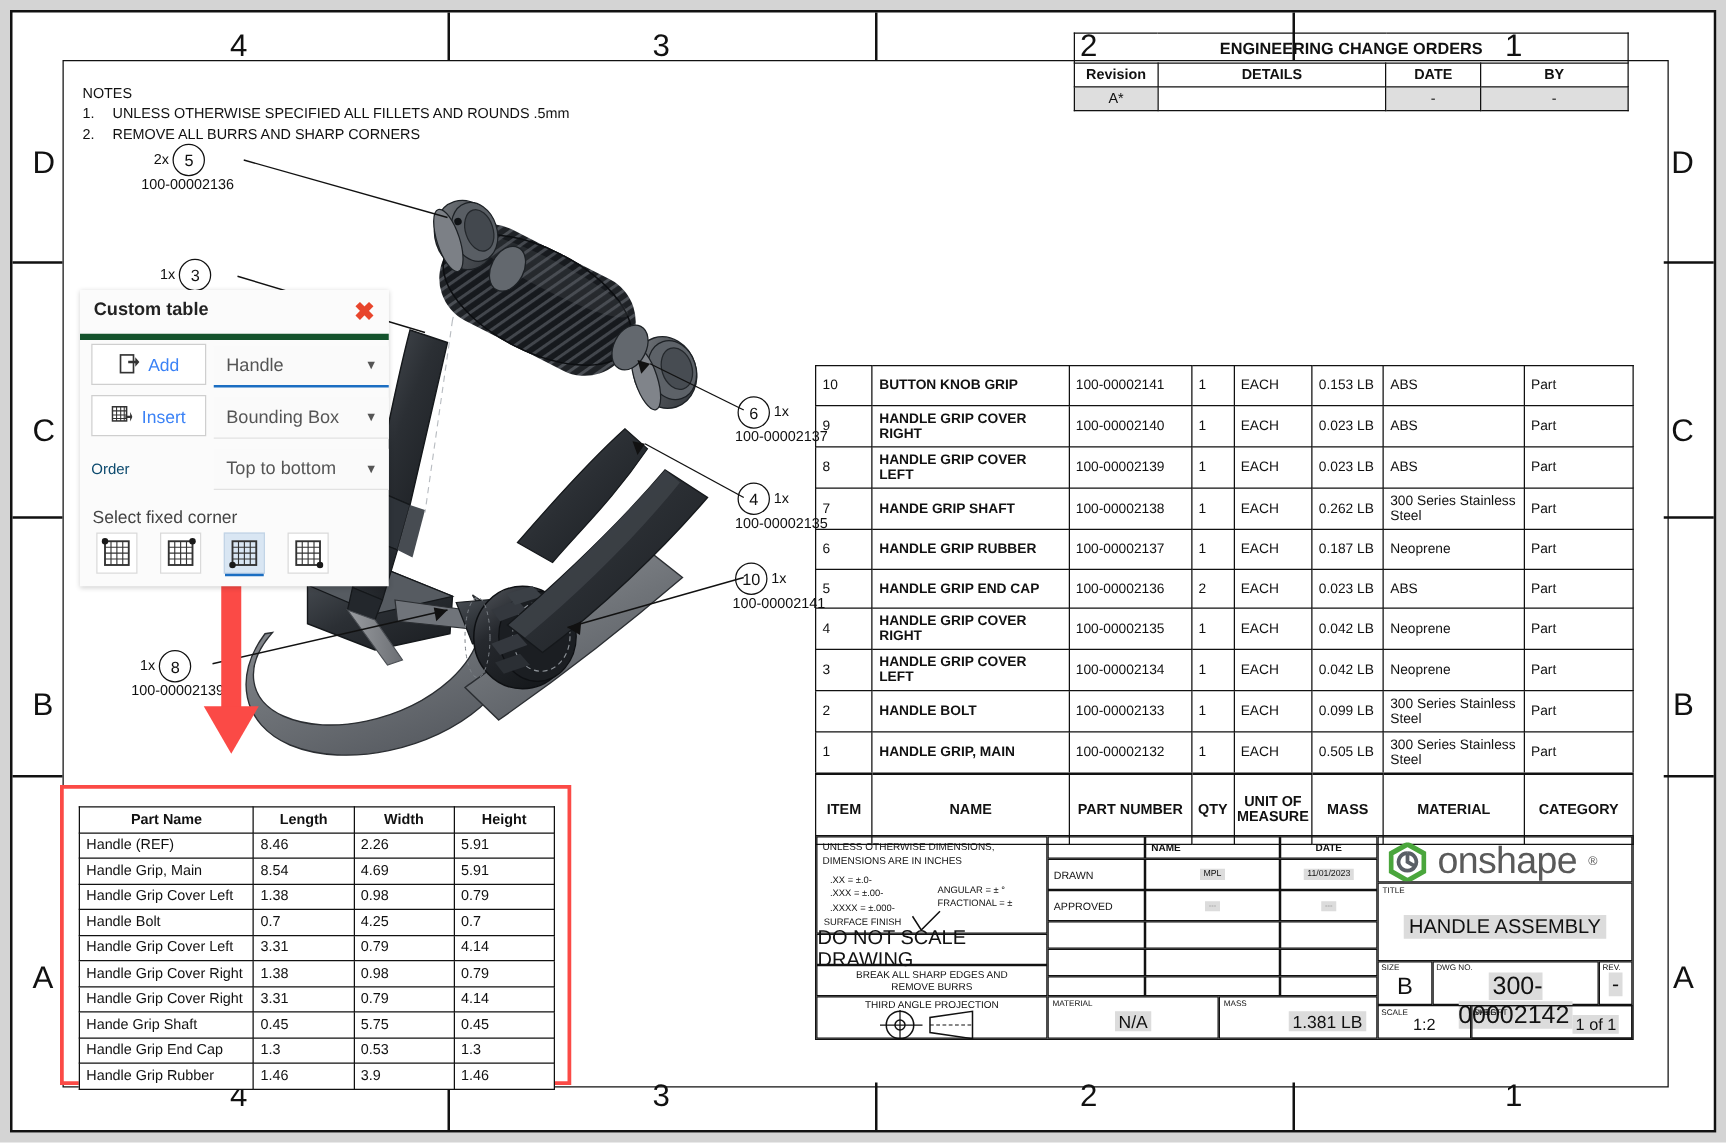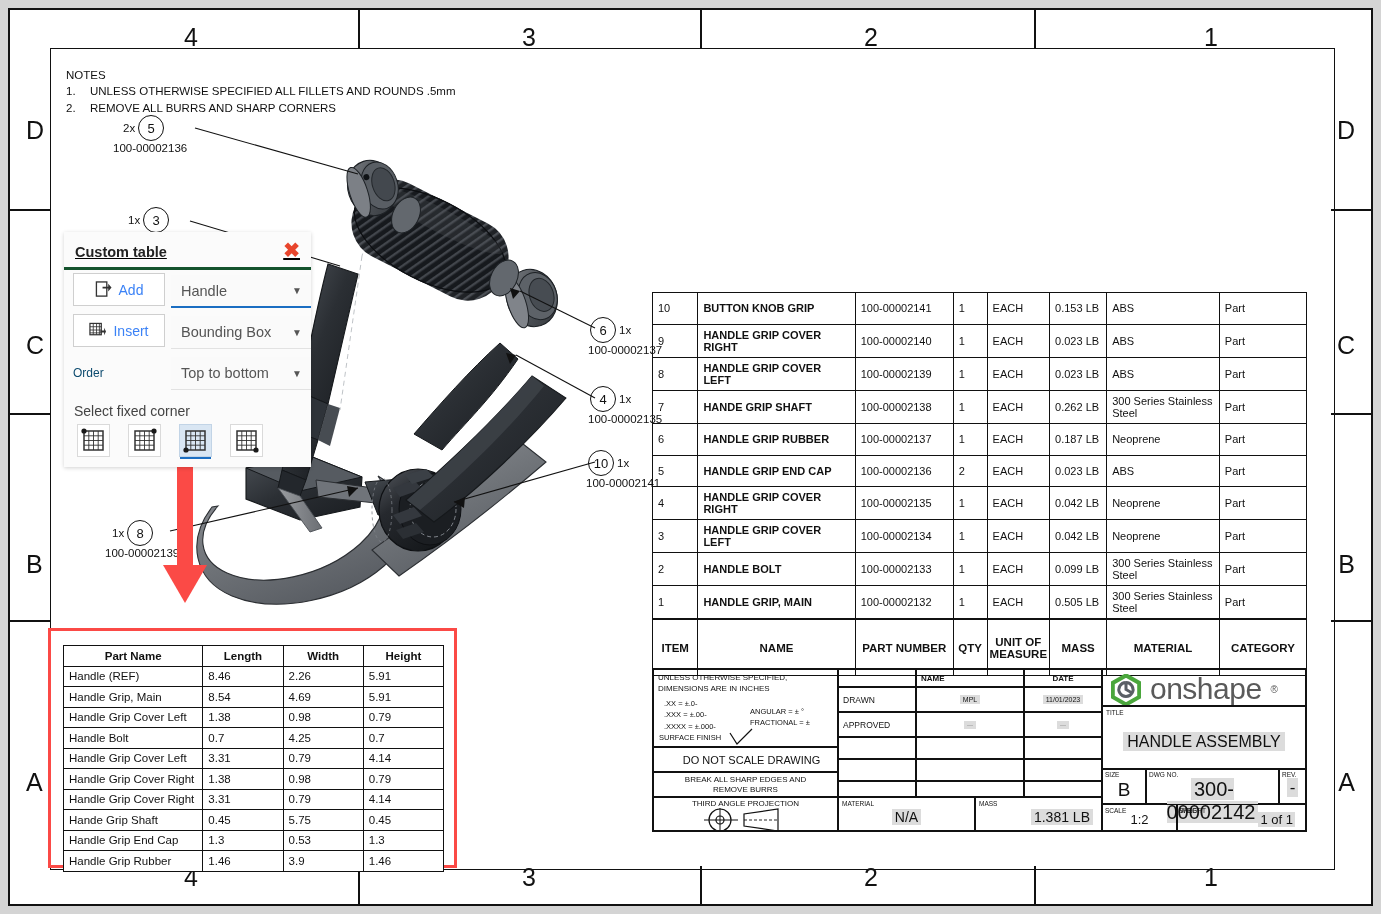--- a/index.html
+++ b/index.html
@@ -119,24 +119,23 @@
   
   #dialog {
     position:absolute; left:54px; top:222px;
     width:247px;
     background:#fbfbfb;
     font-family:"Liberation Sans", sans-serif;
     box-shadow:0 1px 4px rgba(0,0,0,.18);
     z-index:30;
   }
   #dlg-head {
-    display:flex; align-items:flex-end; justify-content:space-between;
-    padding:8px 11px 7px 11px; border-bottom:3px solid #14532d;
+    display:flex; align-items:flex-start; justify-content:space-between;
+    padding:8px 11px 7px 11px; border-bottom:5px solid #14532d;
     background:#fbfbfb;
-    text-decoration:underline;
   }
   #dlg-title { font-size:14.5px; font-weight:bold; color:#222; }
   #dlg-close { font-size:20px; color:#e8452c; font-weight:bold; cursor:pointer; line-height:1; }
   .dlg-row { display:flex; align-items:stretch; }
   .dlg-btn {
     width:92px; height:33px; margin:3px 0 3px 9px;
     border:1px solid #cfcfcf; background:#fff;
     display:flex; align-items:center; justify-content:center; gap:7px;
     font-size:14px; color:#3b82f6; cursor:pointer;
   }
@@ -390,20 +389,39 @@
   </div>
 
   <div class="balloon-grp" style="left:102px;top:510px;">
     <div class="bln-line">
       <span class="bln-pre">1x</span>
       <span class="bln-circle">8</span>
     </div>
     <div class="bln-pn" style="margin-left:-7px;">100-00002139</div>
   </div>
 
+  <table id="eco">
+    <tbody>
+        <tr>
+      <td class="eco-title" colspan="4">ENGINEERING CHANGE ORDERS</td>
+    </tr>
+    <tr>
+      <td class="eco-hdr" style="width:62px;">Revision</td>
+      <td class="eco-hdr" style="width:170px;">DETAILS</td>
+      <td class="eco-hdr" style="width:70px;">DATE</td>
+      <td class="eco-hdr" style="width:110px;">BY</td>
+    </tr>
+    <tr>
+      <td class="shade">A*</td>
+      <td></td>
+      <td class="shade">-</td>
+      <td class="shade">-</td>
+    </tr>
+  </tbody>
+    </table>
 
   <table id="bom">
     <tbody id="bom-body">
         <tr class="bom-row">
           <td class="c-item">10</td>
           <td class="c-name">BUTTON KNOB GRIP</td>
           <td class="c-pn">100-00002141</td>
           <td class="c-qty">1</td>
           <td class="c-uom">EACH</td>
           <td class="c-mass">0.153 LB</td>
@@ -512,40 +530,40 @@
       <td class="c-mat">MATERIAL</td>
       <td class="c-cat">CATEGORY</td>
     </tr>
   </tbody>
     </table>
 
   <div id="titleblock">
 
     <div class="tb-cell" style="left:0;top:0;width:185px;height:78px;">
       <div style="padding:3px 4px;line-height:1.35;">
-        <div>UNLESS OTHERWISE SPECIFIED,</div>
+        <div>UNLESS OTHERWISE DIMENSIONS,</div>
         <div>DIMENSIONS ARE IN INCHES</div>
       </div>
       <div style="position:absolute;left:10px;top:28px;line-height:1.5;font-size:7.5px;">
         <div>.XX = ±.0-</div>
         <div>.XXX = ±.00-</div>
         <div>.XXXX = ±.000-</div>
       </div>
       <div style="position:absolute;left:96px;top:36px;line-height:1.5;font-size:7.5px;">
         <div>ANGULAR = ± °</div>
         <div>FRACTIONAL = ±</div>
       </div>
       <div style="position:absolute;left:5px;top:63px;font-size:7.5px;">SURFACE FINISH</div>
       <svg style="position:absolute;left:74px;top:57px;" width="26" height="18">
         <polyline points="2,6 9,17 24,2" fill="none" stroke="#111" stroke-width="1.2"></polyline>
       </svg>
     </div>
 
     <div class="tb-cell" style="left:0;top:78px;width:185px;height:25px;display:flex;align-items:center;justify-content:center;">
-      <span style="font-size:11px;margin-left:12px;">DO NOT SCALE DRAWING</span>
+      <span style="font-size:16px;">DO NOT SCALE DRAWING</span>
     </div>
 
     <div class="tb-cell" style="left:0;top:103px;width:185px;height:25px;display:flex;flex-direction:column;align-items:center;justify-content:center;line-height:1.25;">
       <span>BREAK ALL SHARP EDGES AND</span>
       <span>REMOVE BURRS</span>
     </div>
 
     <div class="tb-cell" style="left:0;top:128px;width:185px;height:34px;">
       <div style="text-align:center;padding-top:1px;">THIRD ANGLE PROJECTION</div>
       <svg style="position:absolute;left:50px;top:10px;" width="88" height="24">

